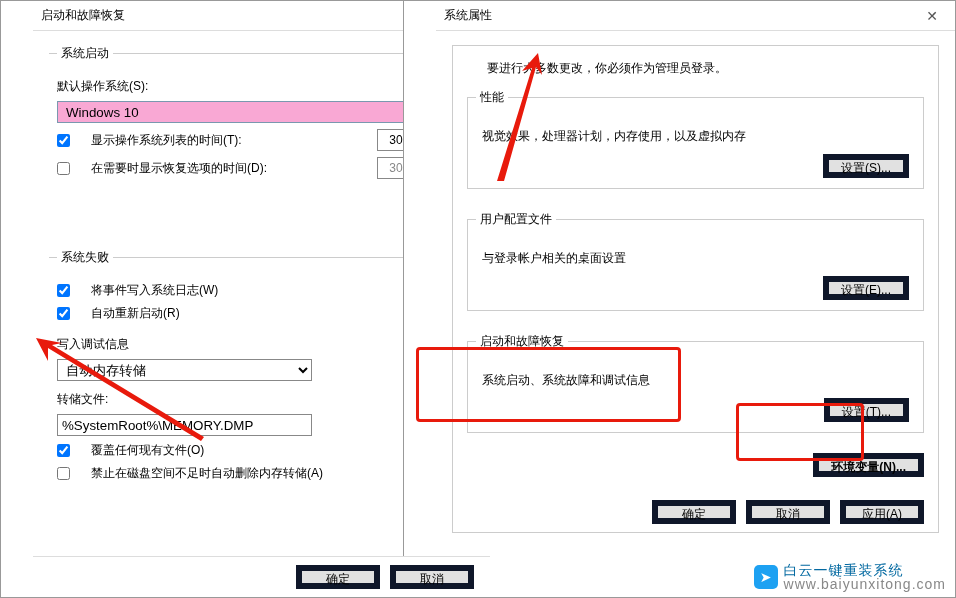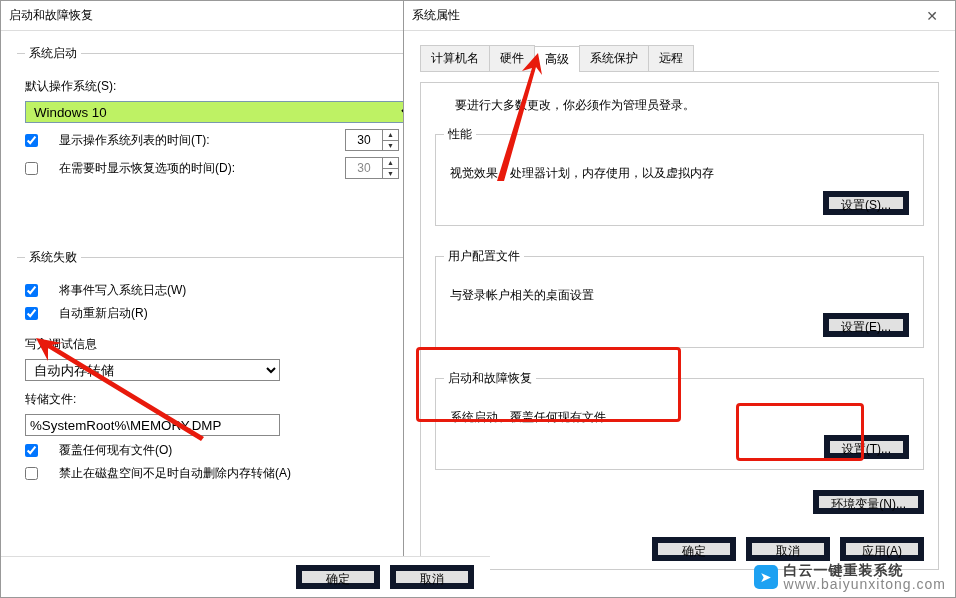--- a/index.html
+++ b/index.html
@@ -1,29 +1,29 @@
 <!DOCTYPE html>
 <html><head>
 <meta charset="utf-8">
 <style>
   * { box-sizing: border-box; }
   html, body { margin:0; padding:0; font-family: "Microsoft YaHei", "Segoe UI", sans-serif; font-size:12px; color:#000; background:#f0f0f0; }
   body { width:956px; height:598px; position:relative; overflow:hidden; }
-  .win { position:absolute; background:#fff; border:1px solid #999; display:flex; flex-direction:column; }
+  .win { position:absolute; background:#fff; border:1px solid #999; display:flex; flex-direction:column;padding-left:32px; }
   .win-left { left:0; top:0; width:490px; height:598px; border-right:none; }
   .win-right { right:0; top:0; width:553px; height:598px; }
   .titlebar { height:30px; display:flex; align-items:center; padding:0 8px; border-bottom:1px solid #ddd; font-size:12px; }
   .titlebar .spacer { flex:1; }
   .close-x { width:30px; height:30px; display:flex; align-items:center; justify-content:center; color:#555; font-size:14px; }
   .content { flex:1; padding:14px 16px 6px 16px; overflow:hidden; }
   fieldset.group { border:none; border-top:1px solid #ccc; padding:10px 8px 14px 8px; margin:0 0 10px 0; }
   fieldset.group > legend { padding:0 4px; font-size:12px; }
   .row { display:flex; align-items:center; margin:6px 0; }
   .row label { margin-left:15px; }
-  select.os { width:390px; height:22px; border:1px solid #7a98af; background:#bef264; padding:0 4px; }
+  select.os { width:390px; height:22px; border:1px solid #7a98af; background:#f9a8d4; padding:0 4px; }
   input[type=checkbox] { margin:0 6px 0 0; }
   .numbox { display:flex; align-items:center; border:1px solid #888; height:22px;justify-content:flex-end; }
   .numbox input { width:36px; border:none; text-align:center; font-size:12px; height:18px; outline:none; background:transparent; }
   .numbox .spin { display:flex; flex-direction:column; }
   .numbox .spin div { width:16px; height:10px; border-left:1px solid #888; font-size:7px; text-align:center; line-height:10px; color:#333; }
   .numbox .spin div + div { border-top:1px solid #888; }
   .numbox.disabled { color:#888; }
   .numbox.disabled input { color:#888; }
   .sec-unit { margin-left:8px; }
   .row.timing { justify-content:flex-start; }
@@ -34,32 +34,32 @@
   button.std { min-width:84px; height:24px; border:6px solid #0f172a; background:#e1e1e1; padding:0 12px; font-size:12px; cursor:default; }
   
   .tab-strip { display:flex; align-items:flex-end; border-bottom:1px solid #ccc; margin-bottom:10px; }
   .tab { padding:4px 10px; border:1px solid #ccc; border-bottom:none; background:#f0f0f0; margin-right:-1px; font-size:12px; }
   .tab.active { background:#fff; position:relative; top:1px; }
   .tab-body { border:1px solid #ccc; padding:10px 14px 14px 14px; height:488px; position:relative; }
   .section { border:1px solid #ccc; padding:30px 14px 14px 14px; margin:30px 0 0 0; position:relative; }
   .section .sec-legend { position:absolute; top:-9px; left:8px; background:#fff; padding:0 4px; font-size:12px; }
   .section p { margin:0 0 10px 0; font-size:12px; }
   .section .right-btn { position:absolute; right:14px; bottom:10px; }
-  .envvar { position:absolute; right:14px; bottom:55px; }
+  .envvar { position:absolute; right:14px; bottom:55px;font-weight:bold; }
   .note-line { font-size:12px; margin:4px 0 0 20px; }
   .bottom-btns2 { position:absolute; right:14px; bottom:8px; display:flex; gap:10px; z-index:2; }
   
   .red-arrow { position:absolute; pointer-events:none; z-index:5; }
   .red-arrow svg path { fill:#e81a0c; }
   .red-box { position:absolute; border:3px solid #e81a0c; border-radius:4px; pointer-events:none; z-index:5; }
   
   .watermark { position:absolute; right:10px; bottom:6px; display:flex; align-items:center; gap:6px; opacity:1; z-index:10; }
   .wm-icon { width:24px; height:24px; background:#1da1f2; border-radius:5px; display:flex; align-items:center; justify-content:center; color:#fff; font-size:14px; }
   .wm-text { display:flex; flex-direction:column; line-height:1.05; }
-  .wm-main { font-size:14px; color:#404040; font-weight:700; letter-spacing:1px; }
+  .wm-main { font-size:14px; color:#0369a1; font-weight:400; letter-spacing:1px; }
   .wm-sub { font-size:14px; color:#888; letter-spacing:1px; }
 </style>
 </head>
 <body>
 
 <div class="win win-left">
   <div class="titlebar">
     <span>启动和故障恢复</span>
     <div class="spacer"></div>
     <div class="close-x">✕</div>
@@ -152,45 +152,38 @@
   </div>
 </div>
 
 <div class="win win-right">
   <div class="titlebar">
     <span>系统属性</span>
     <div class="spacer"></div>
     <div class="close-x">✕</div>
   </div>
   <div class="content">
-    <div class="tab-strip">
-      <div class="tab">计算机名</div>
-      <div class="tab">硬件</div>
-      <div class="tab active">高级</div>
-      <div class="tab">系统保护</div>
-      <div class="tab">远程</div>
-    </div>
     <div class="tab-body">
       <div class="note-line">要进行大多数更改，你必须作为管理员登录。</div>
 
       <div class="section" style="margin-top:20px; height:92px;">
         <span class="sec-legend">性能</span>
         <p>视觉效果，处理器计划，内存使用，以及虚拟内存</p>
         <button class="std right-btn">设置(S)...</button>
       </div>
 
       <div class="section" style="height:92px;">
         <span class="sec-legend">用户配置文件</span>
         <p>与登录帐户相关的桌面设置</p>
         <button class="std right-btn">设置(E)...</button>
       </div>
 
       <div class="section" style="height:92px;">
         <span class="sec-legend">启动和故障恢复</span>
-        <p>系统启动、覆盖任何现有文件</p>
+        <p>系统启动、系统故障和调试信息</p>
         <button class="std right-btn">设置(T)...</button>
       </div>
 
       <button class="std envvar">环境变量(N)...</button>
 
       <div class="bottom-btns2">
         <button class="std">确定</button>
         <button class="std">取消</button>
         <button class="std">应用(A)</button>
       </div>

